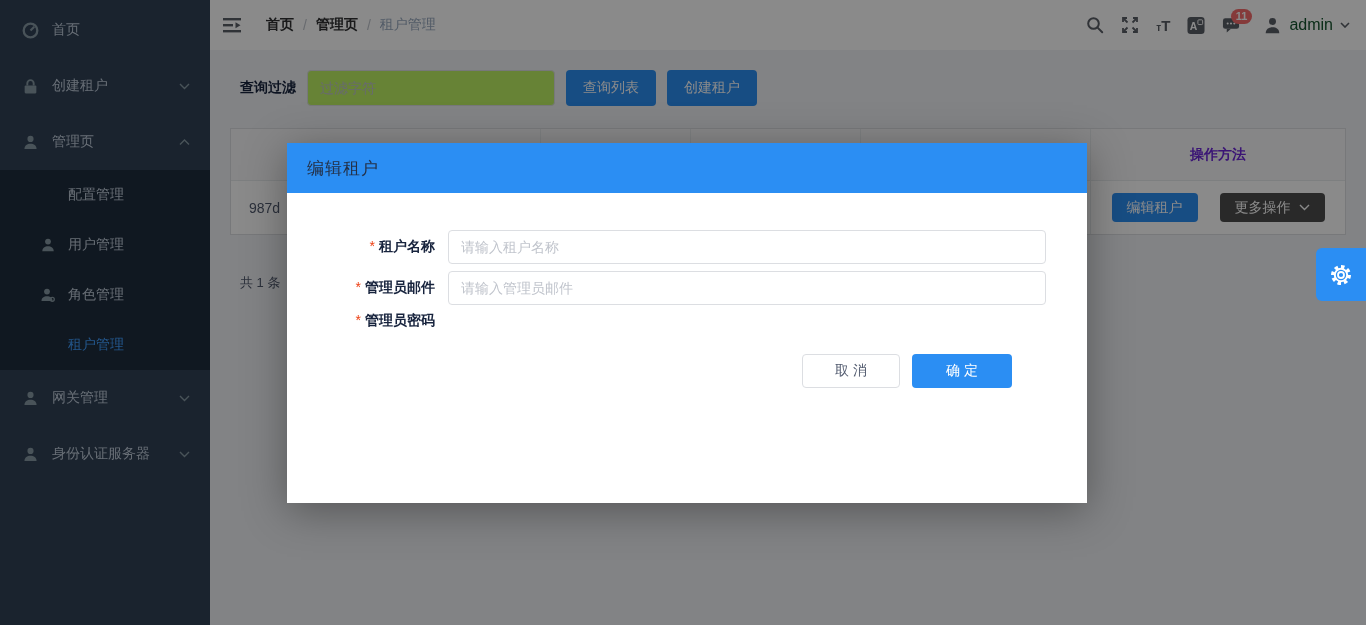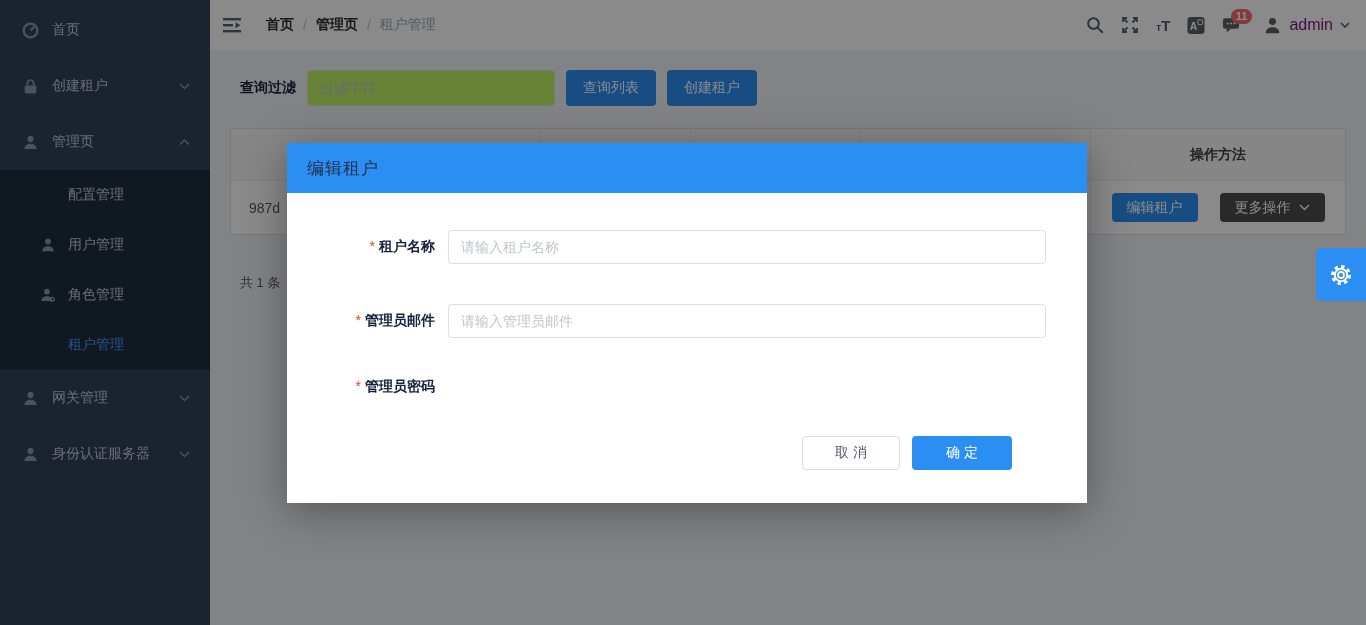--- a/index.html
+++ b/index.html
@@ -29,41 +29,41 @@
   .crumb { color:#303133; font-weight:bold; cursor:pointer; }
   .crumb-sep { color:#c0c4cc; margin:0 9px; font-weight:normal; }
   .crumb.current { color:#97a8be; font-weight:normal; cursor:default; }
   .nav-right { margin-left:auto; display:flex; align-items:center; gap:17px; color:#5a5e66; }
   .nav-ico { width:18px; height:18px; cursor:pointer; position:relative; display:flex; align-items:center; justify-content:flex-end; }
   .tT { font-size:15px; font-weight:bold; letter-spacing:0; cursor:pointer; }
   .tT .small-t { font-size:10px; font-weight:bold; }
   .badge { position:absolute; top:-7px; right:-12px; background:var(--badge-red,#f56c6c); color:#fff;
            font-size:11px; line-height:1; padding:2px 5px; border-radius:8px; font-weight:bold; }
   .user-box { display:flex; align-items:center; gap:7px; cursor:pointer; margin-left:6px; }
-  .user-name { font-size:16px; color:#701a75; }
+  .user-name { font-size:16px; color:#14532d; }
 
   .content { position:absolute; top:50px; left:0; right:0; bottom:0; background:#f0f2f5; padding:20px; }
 
   .filter-bar { display:flex; align-items:center; }
   .filter-label { font-size:14px; font-weight:bold; color:#17233d; margin-left:10px; }
   .filter-input { width:248px; height:36px; margin-left:11px; border:1px solid #dcdee2; border-radius:4px;
                   padding:0 12px; font-size:14px; color:#515a6e; background:#bef264; outline:none; }
   input::placeholder { color:#c0c4cc; }
   .btn { border:none; border-radius:4px; font-size:14px; cursor:pointer;
          font-family:"Liberation Sans","DejaVu Sans",sans-serif; }
   .btn-primary { background:var(--primary,#2b8ef3); color:#fff; }
   .filter-bar .btn { height:36px; padding:0 17px; margin-left:11px; }
 
   
   .table { margin-top:22px; background:#fff; border:1px solid #dcdee2; }
   .tr { display:flex; }
   .thead .tr { background:#f8f8f9; }
   .th, .td { border-right:1px solid #e8eaec; display:flex; align-items:center; }
   .th:last-child, .td:last-child { border-right:none; }
-  .th { height:51px; font-size:14px; color:#404040; font-weight:bold; justify-content:center; }
+  .th { height:51px; font-size:14px; color:#6d28d9; font-weight:bold; justify-content:center; }
   .td { height:53px; font-size:14px; color:#515a6e; }
   .tbody .tr { border-top:1px solid #e8eaec; }
   .c0 { width:310px; } .c1 { width:150px; } .c2 { width:170px; } .c3 { width:230px; } .c4 { flex:1; }
   .td.c0 { padding-left:18px; }
   .td.c4 { justify-content:center; gap:22px; }
   .btn-sm { height:29px; padding:0 15px; font-size:14px; }
   .btn-dark { background:var(--dark-button,#4d4d4d); color:#fff; display:flex; align-items:center; gap:8px; }
   .btn-dark .chev { color:#fff; }
 
   .pagination { margin-top:39px; margin-left:10px; font-size:13px; color:#515a6e; }
@@ -72,21 +72,21 @@
   .overlay { position:absolute; inset:0; background:var(--mask,rgba(0,0,0,0.46)); z-index:10; }
   .gear-btn { position:absolute; right:0; top:248px; width:50px; height:53px; z-index:20;
               background:var(--primary,#2b8ef3); border:none; border-radius:6px 0 0 6px;
               color:#fff; display:flex; align-items:center; justify-content:center; cursor:pointer; }
 
   .modal { position:absolute; left:287px; top:143px; width:800px; height:360px; z-index:30;
            background:#fff; box-shadow:0 8px 40px rgba(0,0,0,0.35); }
   .modal-header { height:50px; background:var(--primary,#2b8ef3); display:flex; align-items:center; padding:0 20px; }
   .modal-title { font-size:17px; color:#243046; letter-spacing:1px; }
   .modal-body { padding-top:37px; }
-  .form-row { display:flex; align-items:center; margin-bottom:40px; }
+  .form-row { display:flex; align-items:center; margin-bottom:7px; }
   .form-label { width:148px; text-align:right; font-size:14px; font-weight:bold; color:#17233d; flex:none; }
   .req { color:#ed4014; margin-right:4px; font-weight:normal; }
   .form-input { width:598px; height:34px; margin-left:13px; border:1px solid #dcdee2; border-radius:4px;
                 padding:0 12px; font-size:14px; color:#515a6e; outline:none; }
   .modal-footer { display:flex; justify-content:flex-end; padding-right:75px; margin-top:24px; gap:12px; }
   .modal-footer .btn { height:34px; font-size:14px; }
   .btn-cancel { background:#fff; border:1px solid #dcdee2; color:#515a6e; width:98px; }
   .btn-ok { width:100px; }
 
   svg { display:block; }

